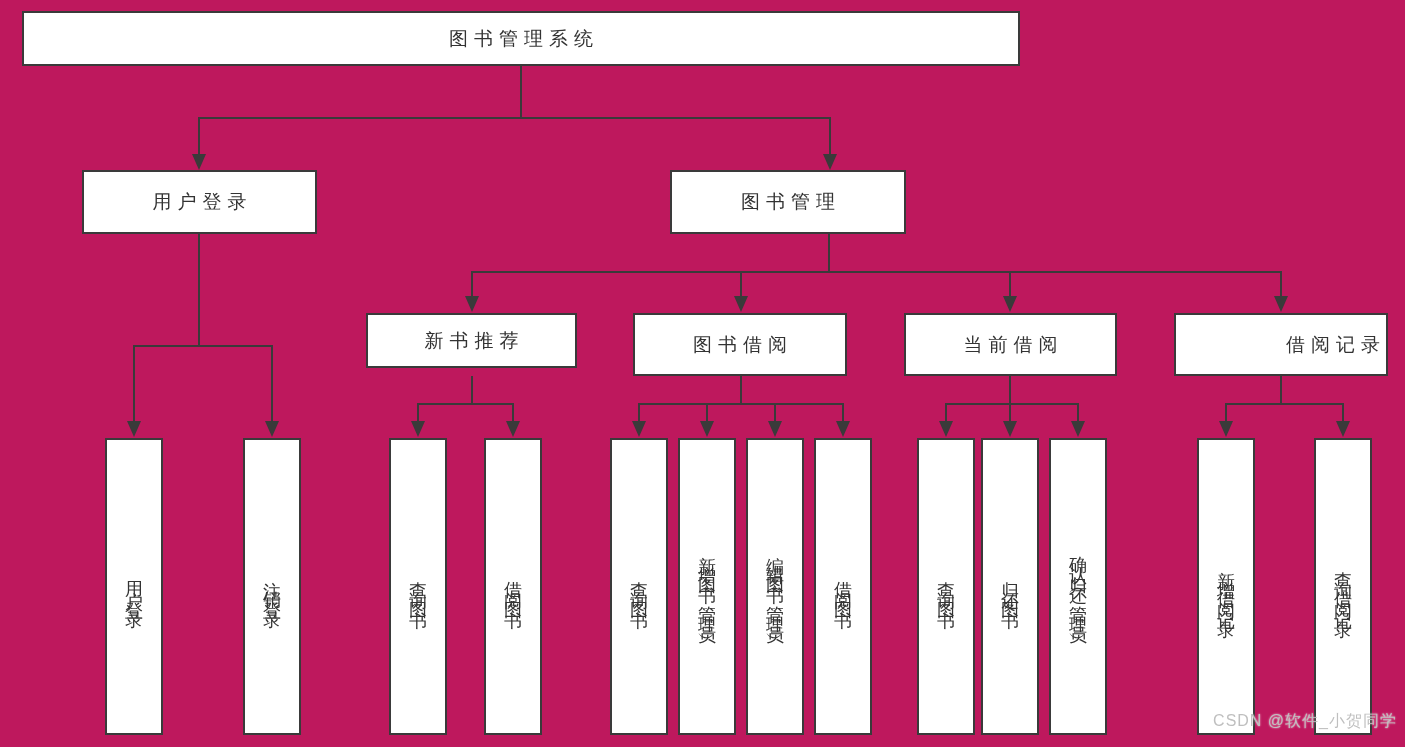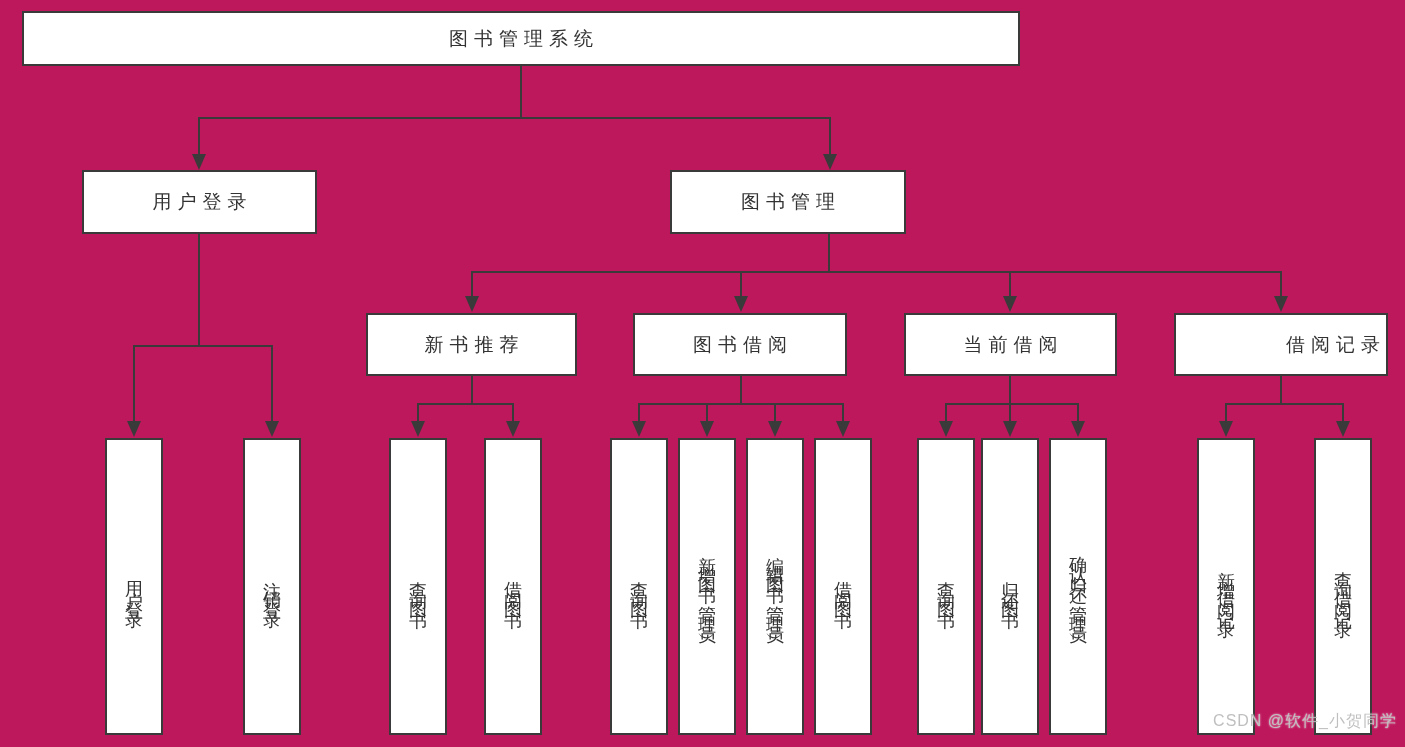--- a/index.html
+++ b/index.html
@@ -105,21 +105,21 @@
     <span class="hlabel">图书管理系统</span>
   </div>
 
   <div class="node" style="left:82px;top:170px;width:235px;height:64px;">
     <span class="hlabel">用户登录</span>
   </div>
   <div class="node" style="left:670px;top:170px;width:236px;height:64px;">
     <span class="hlabel">图书管理</span>
   </div>
 
-  <div class="node" style="left:366px;top:313px;width:211px;height:63px;">
+  <div class="node" style="left:366px;top:313px;width:211px;height:55px;">
     <span class="hlabel">新书推荐</span>
   </div>
   <div class="node" style="left:633px;top:313px;width:214px;height:63px;">
     <span class="hlabel">图书借阅</span>
   </div>
   <div class="node" style="left:904px;top:313px;width:213px;height:63px;">
     <span class="hlabel">当前借阅</span>
   </div>
   <div class="node" style="left:1174px;top:313px;width:214px;height:63px;justify-content:flex-end;">
     <span class="hlabel">借阅记录</span>

